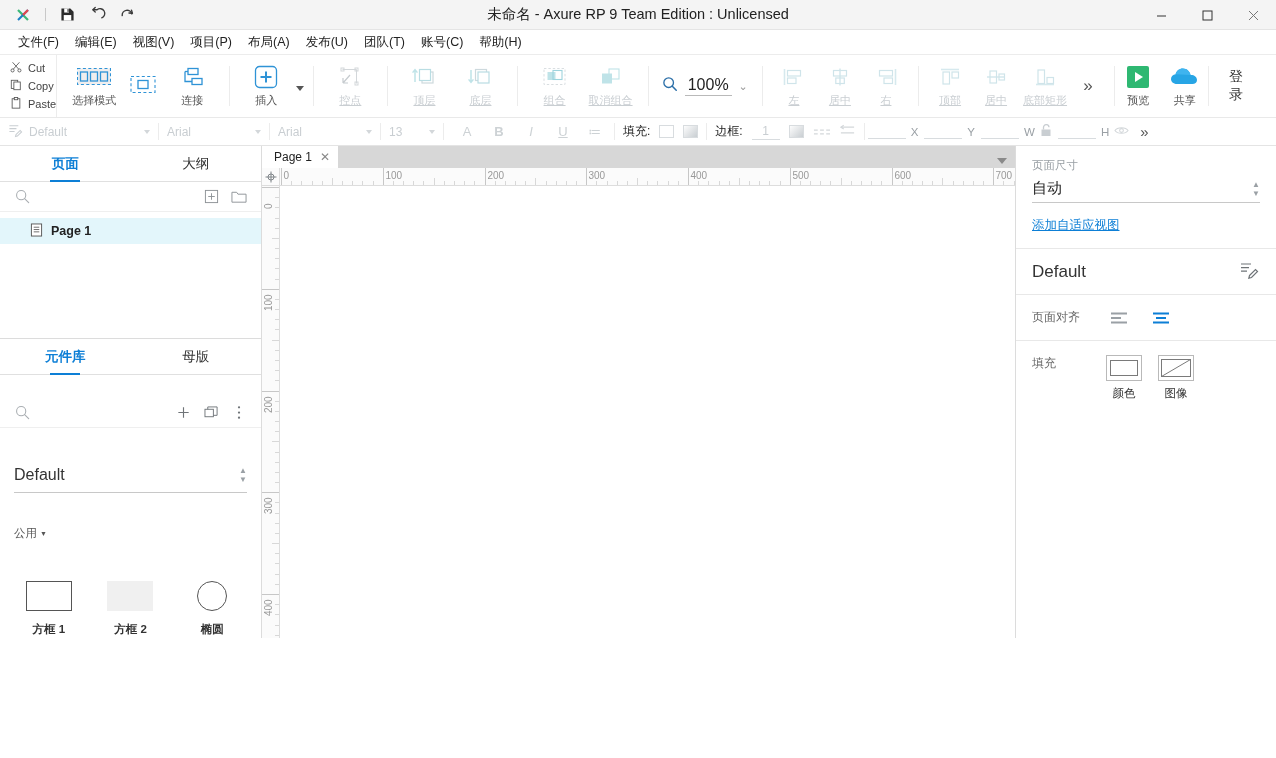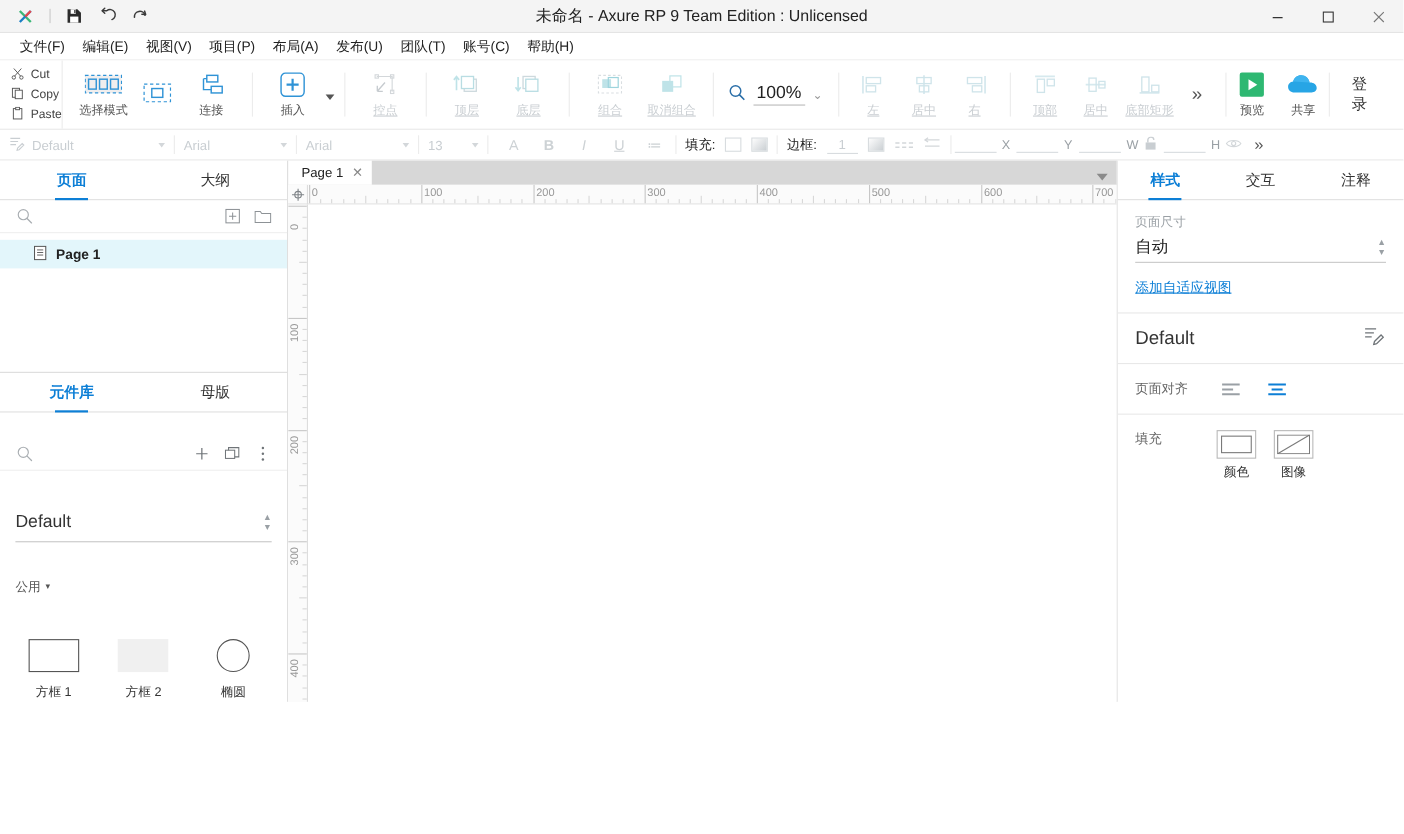--- a/index.html
+++ b/index.html
@@ -139,21 +139,21 @@
   .pageitem.selected { background: #e3f6fb; }
 
   .libpanel { height: 300px; display: flex; flex-direction: column; border-top: 1px solid #dcdcdc; flex: none; gap: 23px; }
   .libselect {
     height: 36px; margin: 6px 14px 0 14px; border-bottom: 1px solid #c8c8c8;
     display: flex; align-items: center; justify-content: space-between; flex: none;
   }
   .libselect .v { font-size: 16px; color: #333; }
   .stepper { display: flex; flex-direction: column; gap: 2px; color: #9aa0a5; font-size: 8px; line-height: 7px; }
   .libgroup { padding: 10px 0 4px 14px; font-size: 11.5px; color: #555; display: flex; align-items: center; gap: 3px; }
-  .widgrid { flex: 1; display: flex; flex-wrap: wrap; align-content: flex-start; padding: 2px 8px; overflow: hidden; }
+  .widgrid { flex: 1; display: flex; flex-wrap: wrap; align-content: flex-start; padding: 2px 8px; overflow: hidden; font-weight: bold; }
   .widcell {
     width: 33.333%; height: 72px; display: flex; flex-direction: column;
     align-items: center; justify-content: flex-start; padding-top: 10px; gap: 10px; cursor: default;
   }
   .widart { height: 32px; display: flex; align-items: center; justify-content: center; }
   .widlbl { font-size: 11.5px; color: #333; }
   .box1 { width: 46px; height: 30px; border: 1px solid #555; background: #fff; }
   .box2 { width: 46px; height: 30px; background: #f0f0f0; }
   .box3 { width: 46px; height: 30px; background: #d8d8d8; }
   .ellipse { width: 30px; height: 30px; border: 1px solid #555; border-radius: 50%; }
@@ -950,25 +950,20 @@
             <div class="vminor" style="top: 539.5px; width: 4px;"></div>
             <div class="vminor" style="top: 549.5px; width: 4px;"></div>
             <div class="vminor" style="top: 560.5px; width: 7px;"></div>
             <div class="vminor" style="top: 570.5px; width: 4px;"></div>
           </div>
         <div class="canvas"></div>
       </div>
     </div>
 
     <div class="rightpanel">
-      <div class="rtabs">
-        <div class="rtab active">样式</div>
-        <div class="rtab">交互</div>
-        <div class="rtab">注释</div>
-      </div>
 
       <div class="rsection">
         <div class="rlabel">页面尺寸</div>
         <div class="rselect">
           <span class="v">自动</span>
           <span class="stepper">
             <span>▲</span>
             <span>▼</span>
           </span>
         </div>

